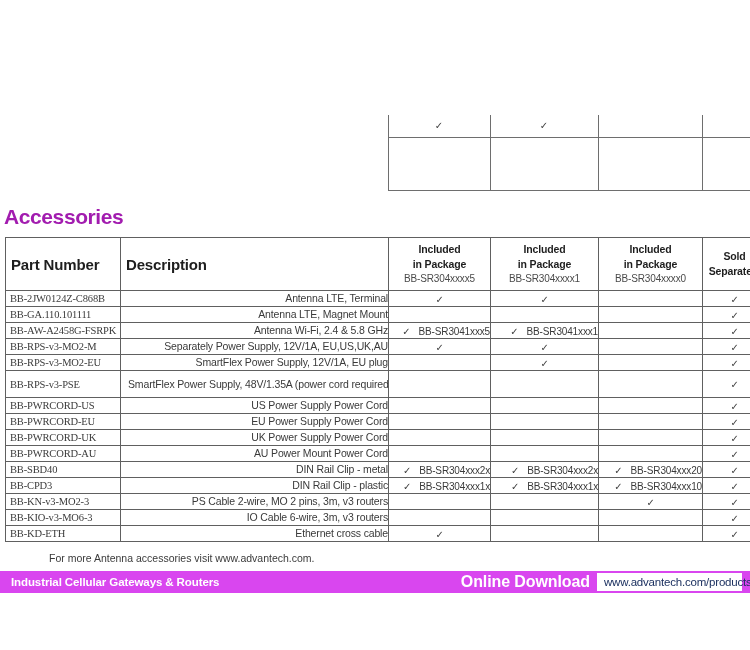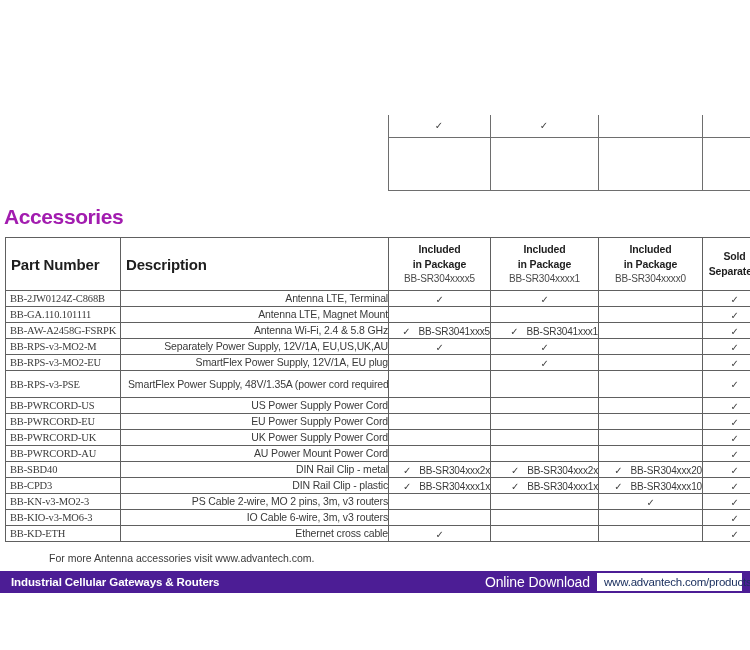--- a/index.html
+++ b/index.html
@@ -36,25 +36,25 @@
   .cell-mark .check { font-size:10px; color:#3f3f3f; }
   .cell-mark.with-label { text-align:right; padding-left:10px; }
   .cell-mark.with-label .check { display:inline-block; }
   .cell-mark.with-label .mark-label { display:inline-block; margin-left:8px; font-size:10px; }
 
   
   #footnote { position:absolute; left:5px; top:552px; font-size:10.5px; color:#3a3a3a;
               line-height:12px;margin-left:44px; }
 
   
-  #bar { position:absolute; left:0; top:571px; width:750px; height:22px; background:#4c1d95; }
+  #bar { position:absolute; left:0; top:571px; width:750px; height:22px; background:#d946ef; }
   #bar-left { position:absolute; left:11px; top:0; height:22px; line-height:22px;
               color:#ffffff; font-weight:bold; font-size:11.5px; letter-spacing:-0.1px; }
   #bar-dl { position:absolute; right:160px; top:0; height:38px; line-height:22px;
-            color:#ffffff; font-weight:normal; font-size:14px; letter-spacing:-0.1px; }
+            color:#ffffff; font-weight:bold; font-size:16px; letter-spacing:-0.1px; }
   #bar-url { position:absolute; left:597px; top:573px; width:145px; height:18px;
              background:#ffffff; line-height:18px; padding-left:7px;
              font-size:11.5px; color:#1c3160; letter-spacing:-0.2px; }
 </style>
 </head>
 <body>
 
 <div id="page">
 
   <div>

